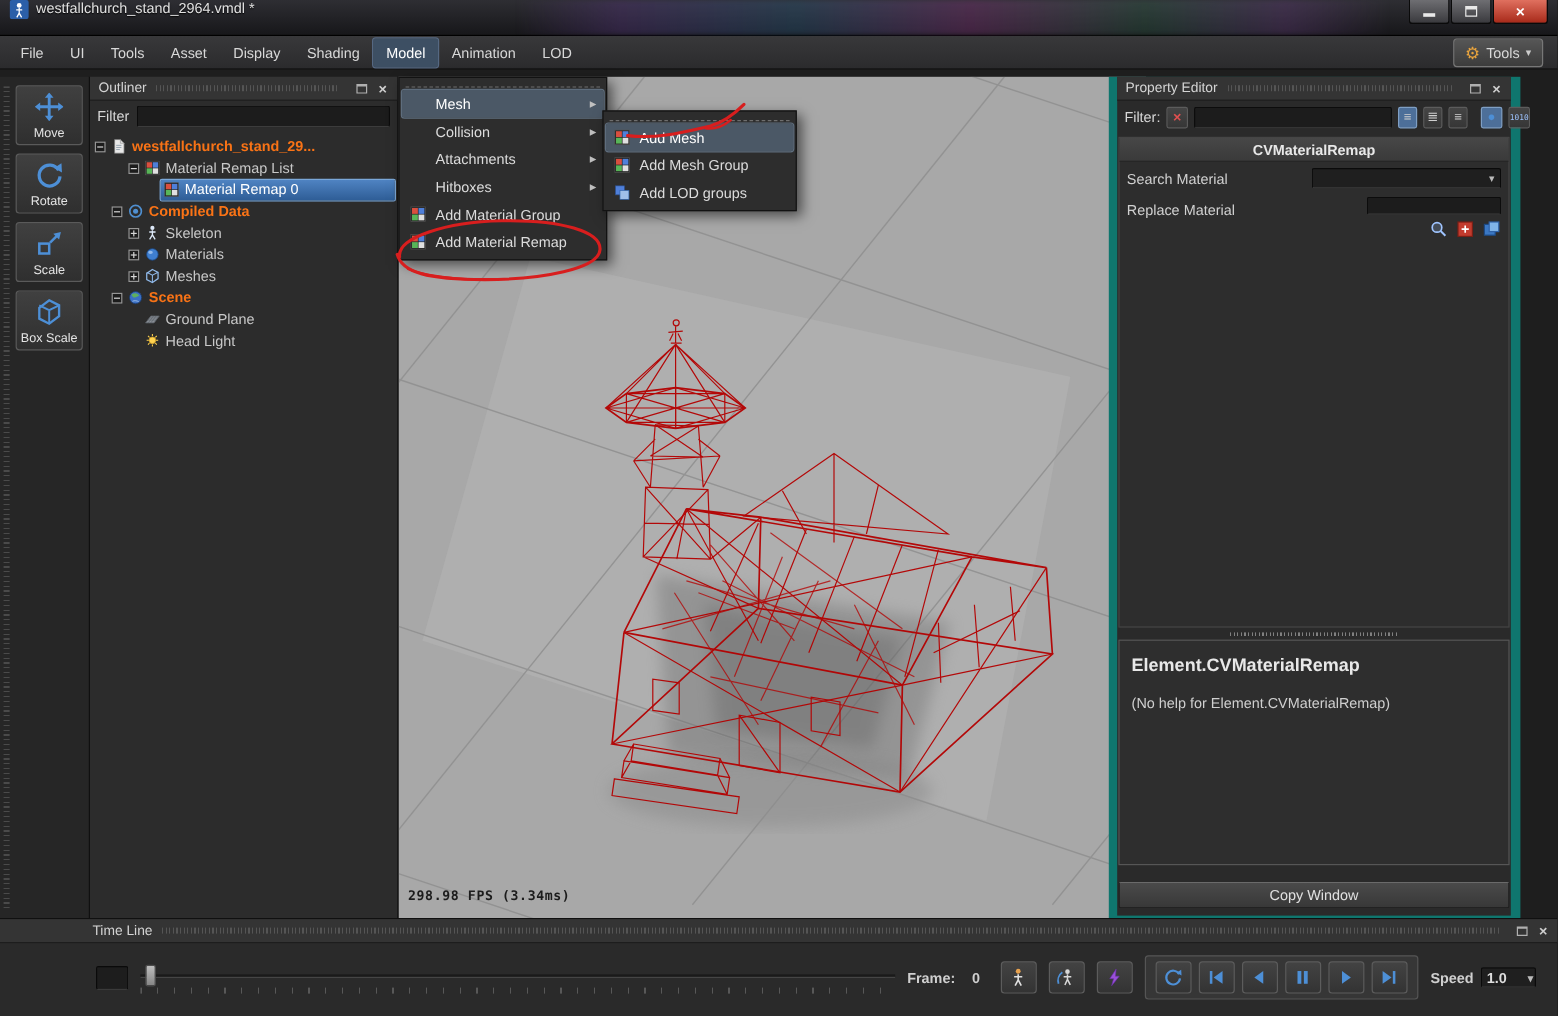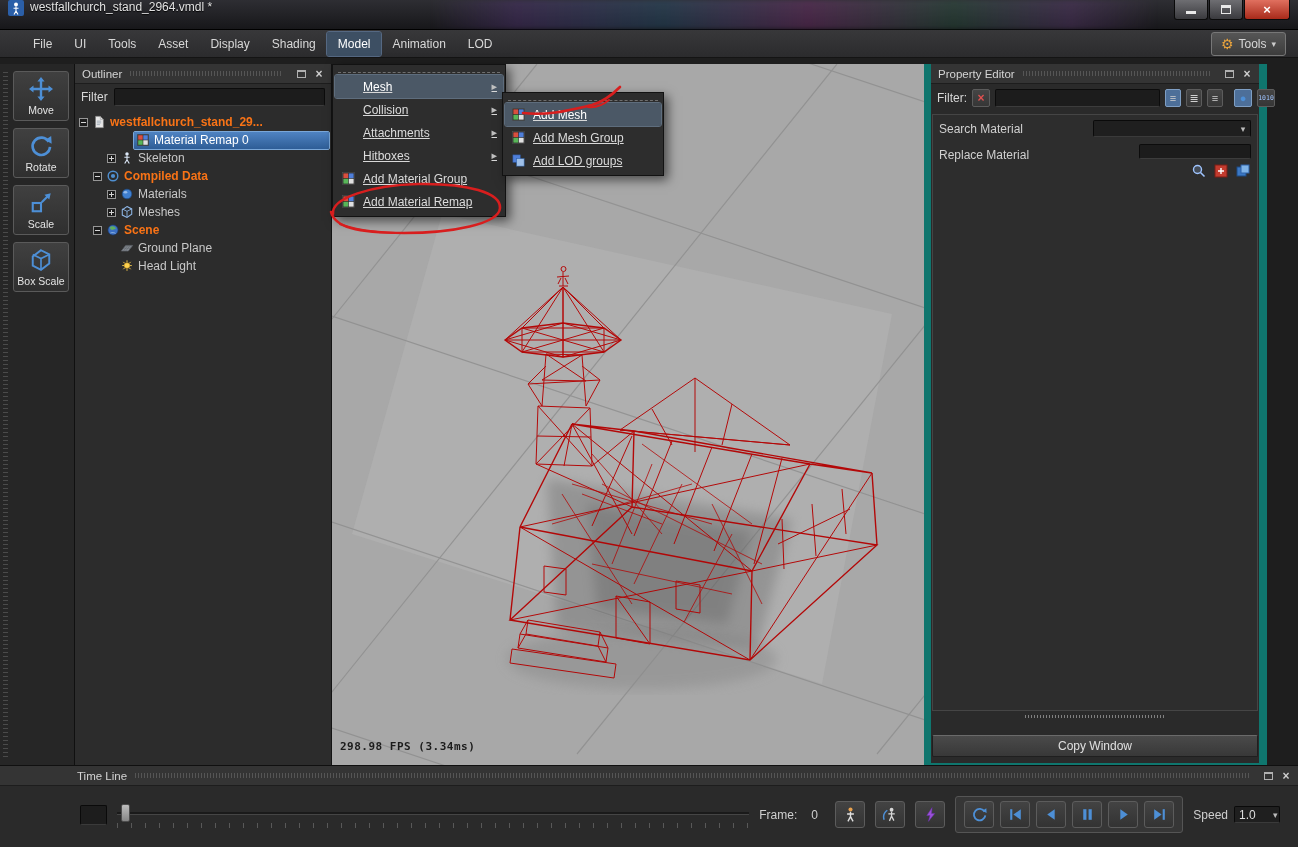--- a/index.html
+++ b/index.html
@@ -17,21 +17,21 @@
   .title-text{color:#e2e2e2;font-size:12px;text-shadow:0 1px 1px #000;}
   .win-btns{margin-left:auto;display:flex;gap:1px;align-self:flex-start;margin-top:0;z-index:5;}
   .win-btn{width:34px;height:20px;background:linear-gradient(#6e6e72,#3a3a3e);border:1px solid #0a0a0a;
     border-top:none;border-radius:0 0 3px 3px;display:flex;align-items:center;justify-content:center;}
   .win-btn.close{width:46px;background:linear-gradient(#e0705f,#a82a1a);}
   .min-glyph{width:10px;height:3px;background:#e8e8e8;margin-top:6px;}
   .max-glyph{width:10px;height:9px;border:1px solid #e8e8e8;border-top:3px solid #e8e8e8;}
   .close .x{color:#fff;font-weight:bold;font-size:13px;line-height:1;}
   
   .menubar{position:absolute;left:0;top:30px;width:1298px;height:28px;
-    background:linear-gradient(#38383a,#2b2b2d);border-bottom:1px solid #141414;display:flex;align-items:center;padding-left:22px;z-index:30;}
+    background:linear-gradient(#38383a,#2b2b2d);border-bottom:1px solid #141414;display:flex;align-items:center;padding-left:6px;z-index:30;}
   .mb-item{padding:5px 11px;color:#d8d8d8;border-radius:2px;}
   .mb-item.active{background:#3d4f63;outline:1px solid #556882;color:#fff;}
   .tools-drop{margin-left:auto;margin-right:12px;height:24px;display:flex;align-items:center;gap:5px;
     padding:0 9px;background:linear-gradient(#565656,#3c3c3c);border:1px solid #777;border-radius:3px;}
   .gear-glyph{color:#e8a33d;font-size:14px;line-height:1;}
   .tools-drop .dd{color:#ccc;font-size:9px;}
   
   .left-toolbar{position:absolute;left:0;top:64px;width:75px;height:701px;background:#262626;border-right:1px solid #101010;z-index:10;}
   .left-toolbar::before{content:"";position:absolute;left:3px;top:8px;bottom:8px;width:5px;
     background:repeating-linear-gradient(180deg,#4a4a4a 0 1px,transparent 1px 4px);}
@@ -67,21 +67,21 @@
   .selbox .tlabel{color:#fff;}
   
   .viewport{position:absolute;left:332px;top:64px;width:623px;height:701px;background:#a8a8a8;z-index:5;overflow:hidden;}
   .fps{position:absolute;left:8px;bottom:12px;font-family:"DejaVu Sans Mono",monospace;font-weight:bold;
     font-size:11px;color:#1c1c1c;letter-spacing:.5px;}
   .vp-gear{position:absolute;right:8px;top:9px;width:21px;height:21px;background:rgba(58,58,58,.9);
     border:1px solid #202020;border-radius:3px;display:flex;align-items:center;justify-content:center;}
   .vp-gear .gear-glyph{color:#c6c6c6;font-size:14px;}
   
   .menu{position:absolute;background:#2d2d2d;border:1px solid #121212;box-shadow:4px 4px 10px rgba(0,0,0,.55);
-    padding:0 2px 3px;z-index:50;text-decoration:underline;}
+    padding:0 2px 3px;z-index:50;}
   .tearoff{height:6px;margin:2px 3px 2px;border-bottom:1px dashed #6e6e6e;}
   .menu-item{height:23px;display:flex;align-items:center;padding:0 6px 0 6px;color:#dcdcdc;white-space:nowrap;}
   .mi-ico{width:15px;height:15px;margin-right:7px;flex:0 0 auto;}
   .mi-ico.empty{visibility:hidden;}
   .mi-arrow{margin-left:auto;color:#c0c0c0;font-size:11px;padding-left:14px;}
   .menu-item.hl{background:#4b5866;outline:1px solid #5e6d7d;border-radius:2px;color:#fff;}
   .model-menu{left:332px;top:64px;width:174px;}
   .mesh-submenu{left:502px;top:92px;width:162px;z-index:55;}
   
   .property{position:absolute;left:924px;top:64px;width:343px;height:701px;background:#0f766e;z-index:10;text-decoration:underline;}
@@ -110,21 +110,21 @@
   .mat-icons svg{width:16px;height:16px;}
   .splitter{height:10px;display:flex;align-items:center;justify-content:center;}
   .splitter .dots{width:140px;height:3px;background:repeating-linear-gradient(90deg,#808080 0 1px,transparent 1px 3px);}
   .help-box{height:188px;border:1px solid #565656;background:#2e2e2e;margin:0 1px;padding:12px 10px;}
   .help-title{font-size:15px;font-weight:bold;color:#e8e8e8;}
   .help-body{margin-top:16px;font-size:12px;color:#cfcfcf;}
   .copy-btn{height:22px;margin:14px 1px 6px;background:linear-gradient(#4a4a4a,#383838);border:1px solid #1f1f1f;
     border-top-color:#6a6a6a;border-radius:2px;display:flex;align-items:center;justify-content:center;color:#e0e0e0;}
   
   .timeline{position:absolute;left:0;top:765px;width:1298px;height:82px;background:#2a2a2a;border-top:1px solid #101010;z-index:10;}
-  .tl-content{display:flex;align-items:center;gap:10px;padding:10px 10px 0 80px;}
+  .tl-content{display:flex;align-items:center;gap:10px;padding:10px 10px 0 80px;font-weight:bold;}
   .frame-box{width:27px;height:20px;background:#1d1d1d;border:1px solid #0a0a0a;border-bottom-color:#3a3a3a;border-radius:2px;}
   .slider{flex:1;position:relative;height:26px;}
   .slider .groove{position:absolute;left:0;right:0;top:10px;height:3px;background:#1a1a1a;border-bottom:1px solid #454545;}
   .slider .handle{position:absolute;left:4px;top:2px;width:9px;height:18px;background:linear-gradient(#bdbdbd,#868686);
     border:1px solid #4c4c4c;border-radius:2px;}
   .slider .ticks{position:absolute;left:0;right:0;bottom:0;height:5px;
     background:repeating-linear-gradient(90deg,#585858 0 1px,transparent 1px 14px);}
   .tl-frame-lbl{color:#cfcfcf;} .tl-frame-val{color:#cfcfcf;margin-left:4px;min-width:14px;}
   .tbtn{width:30px;height:27px;background:linear-gradient(#434343,#333);border:1px solid #5c5c5c;border-radius:3px;
     display:flex;align-items:center;justify-content:center;flex:0 0 auto;}
@@ -353,42 +353,49 @@
     <input class="txt" value="" style="">
   </div>
   <div class="tree">
     <div class="trow lvl0 b">
       <span class="exp"></span>
       <svg class="ic">
           <use href="#sym-doc"></use>
         </svg>
       <span class="tlabel">westfallchurch_stand_29...</span>
     </div>
+    <div class="trow lvl2">
+      <span class="exp"></span>
+      <svg class="ic">
+          <use href="#sym-grid4"></use>
+        </svg>
+      <span class="tlabel">Material Remap List</span>
+    </div>
     <div class="trow lvl3">
       <span class="exp-sp"></span>
       <div class="selbox">
         <svg class="ic">
             <use href="#sym-grid4"></use>
           </svg>
         <span class="tlabel">Material Remap 0</span>
       </div>
     </div>
+    <div class="trow lvl1 b">
+      <span class="exp"></span>
+      <svg class="ic">
+          <use href="#sym-circleblue"></use>
+        </svg>
+      <span class="tlabel">Compiled Data</span>
+    </div>
     <div class="trow lvl2">
       <span class="exp plus"></span>
       <svg class="ic">
           <use href="#sym-skel"></use>
         </svg>
       <span class="tlabel">Skeleton</span>
-    </div>
-    <div class="trow lvl1 b">
-      <span class="exp"></span>
-      <svg class="ic">
-          <use href="#sym-circleblue"></use>
-        </svg>
-      <span class="tlabel">Compiled Data</span>
     </div>
     <div class="trow lvl2">
       <span class="exp plus"></span>
       <svg class="ic">
           <use href="#sym-sphere"></use>
         </svg>
       <span class="tlabel">Materials</span>
     </div>
     <div class="trow lvl2">
       <span class="exp plus"></span>
@@ -554,20 +561,21 @@
           <span class="view-glyph">≡</span>
         </span>
       <span class="sq-btn on" style="margin-left:6px">
           <span class="sphere-glyph">●</span>
         </span>
       <span class="sq-btn">
           <span class="bin-glyph">1010</span>
         </span>
     </div>
     <div class="pe-box">
+      <div class="class-header">CVMaterialRemap</div>
       <div class="pe-row">
         <span class="lbl">Search Material</span>
         <div class="combo">
           <span class="cval"></span>
           <span class="carr">▾</span>
         </div>
       </div>
       <div class="pe-row" style="align-items:flex-start">
         <span class="lbl" style="margin-top:4px">Replace Material</span>
         <div class="replace-col">
@@ -582,20 +590,24 @@
             <svg>
                 <use href="#sym-matblue"></use>
               </svg>
           </div>
         </div>
       </div>
     </div>
     <div class="splitter">
         <span class="dots"></span>
       </div>
+    <div class="help-box">
+      <div class="help-title">Element.CVMaterialRemap</div>
+      <div class="help-body">(No help for Element.CVMaterialRemap)</div>
+    </div>
     <div class="copy-btn">
       <span>Copy Window</span>
     </div>
   </div>
 </div>
 
 <div class="timeline">
   <div class="panel-title">
     <span class="pt-text" style="margin-left:70px">Time Line</span>
     <span class="pt-dots" actable="false"></span>

